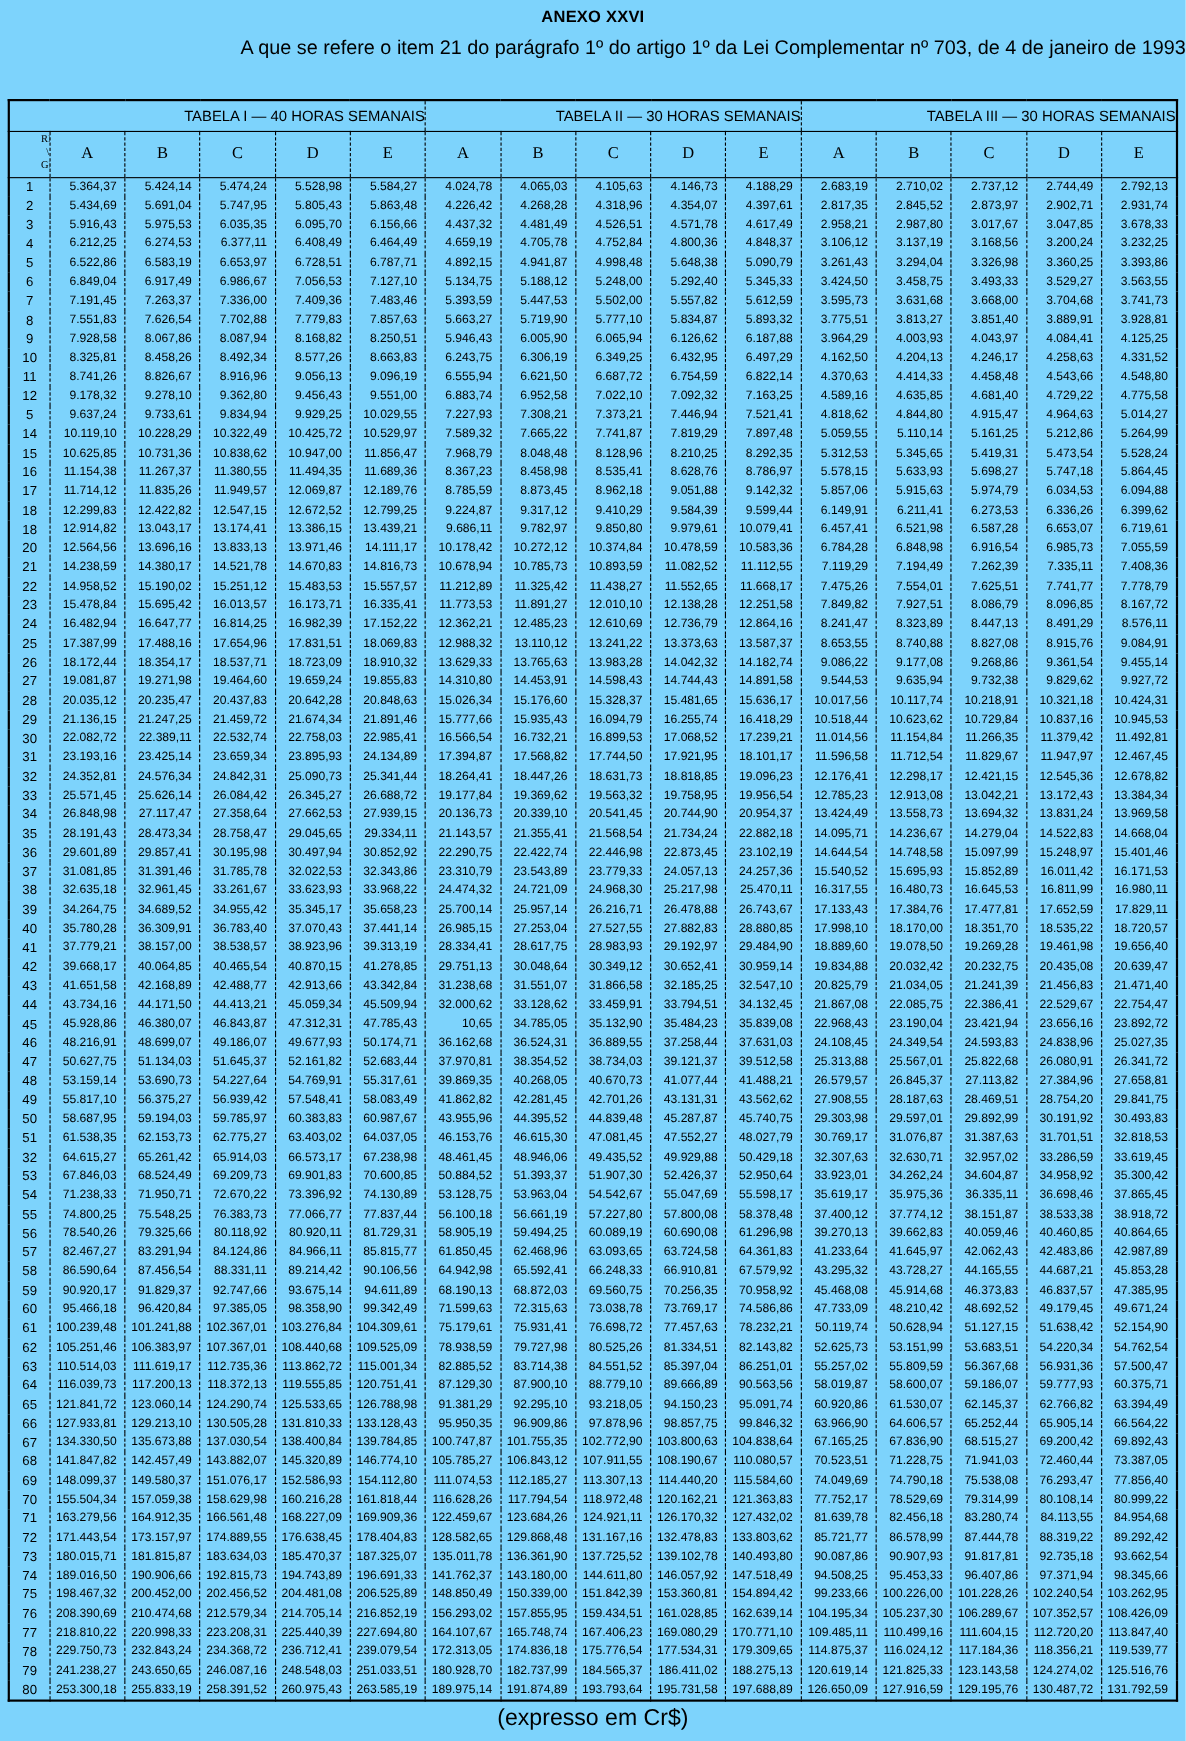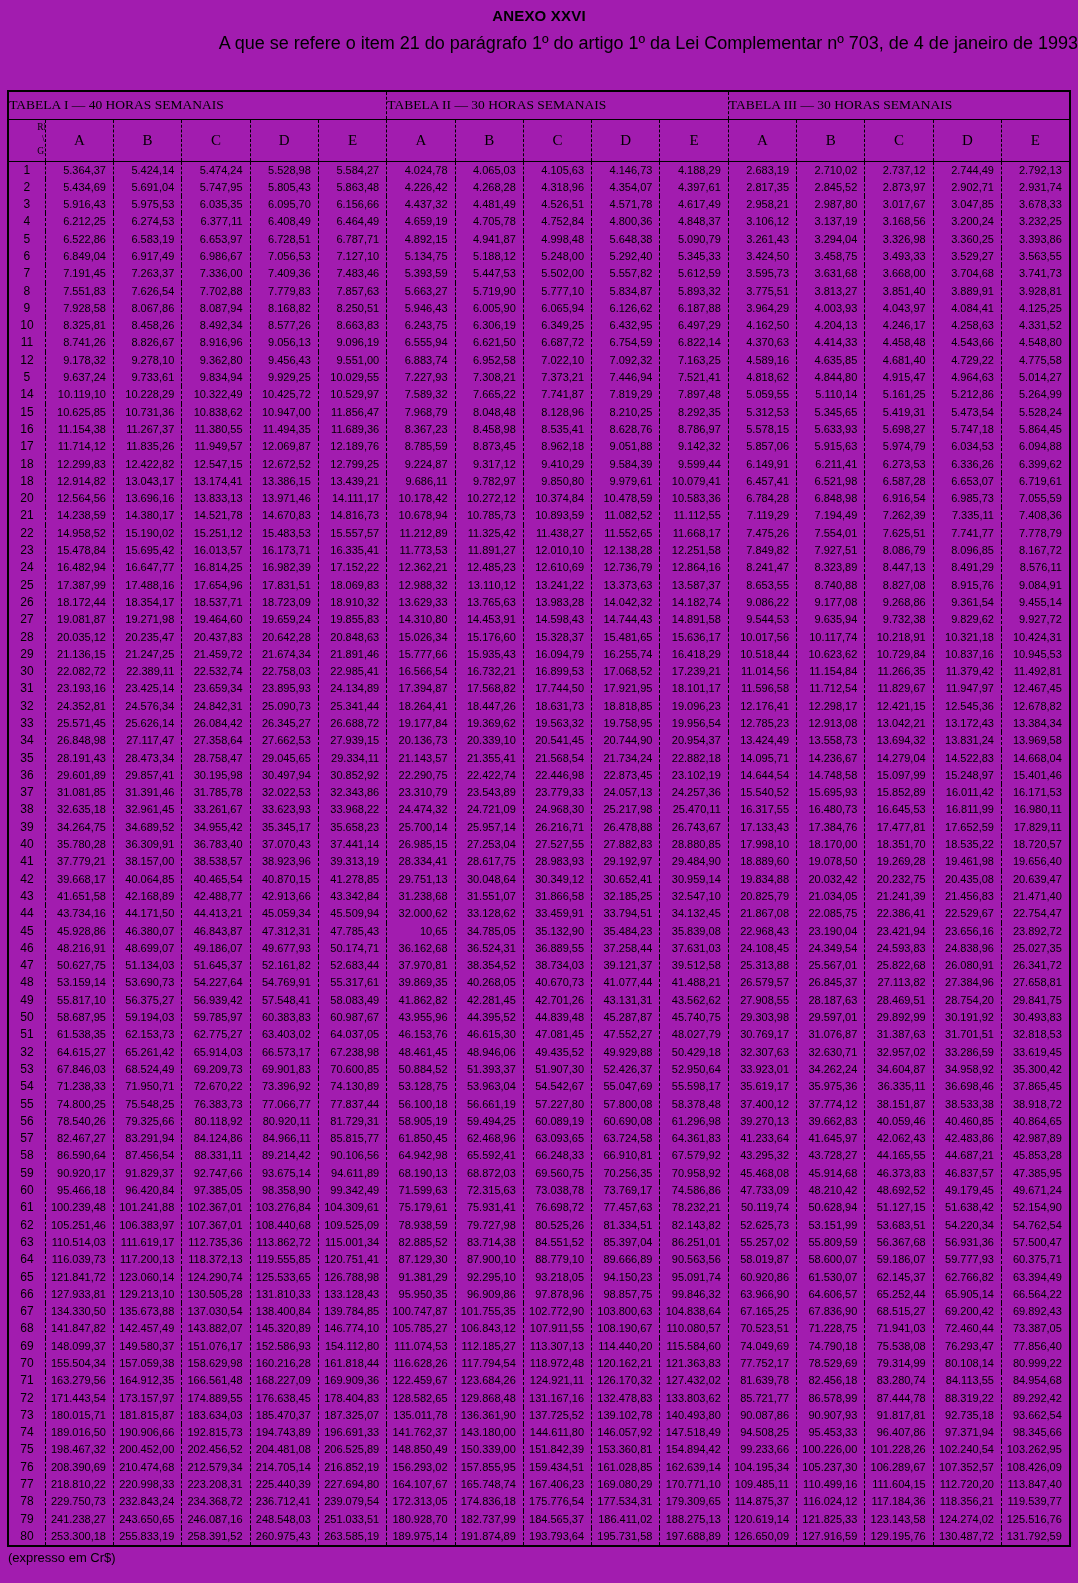--- a/index.html
+++ b/index.html
@@ -1,39 +1,39 @@
 <!DOCTYPE html>
 <html><head>
 <meta charset="utf-8">
 <style>
   * { margin:0; padding:0; box-sizing:border-box; }
   html,body { background:#fff; }
   .page {
-    position:relative; width:1078px; height:1583px; background:#a21caf;
+    position:relative; width:1078px; height:1583px; background:#7dd3fc;
     font-family:"Liberation Sans", sans-serif; color:#000; overflow:hidden;
   }
   .title {
     text-align:center; font-size:15px; font-weight:bold; padding-top:7px;
     letter-spacing:.2px;
   }
   .subtitle {
     text-align:right; font-size:18px; margin-top:9px;
   }
   table.grid {
     border-collapse:collapse; table-layout:fixed;
     width:1062px; margin:36px auto 0 auto;
     border:2px solid #000;
   }
   col.c-ref { width:37px; }
   col.c-val { width:68.3px; }
   th, td { overflow:hidden; white-space:nowrap; }
   
   th.group {
-    font-family:Liberation Serif, serif; font-weight:normal; font-size:13.5px;
-    height:28px; text-align:left; vertical-align:middle;
+    font-family:Liberation Sans, sans-serif; font-weight:normal; font-size:13.5px;
+    height:28px; text-align:right; vertical-align:middle;
     border-bottom:1.5px solid #000; border-right:1px dashed #000;margin-left:36px;
   }
   th.group:last-child { border-right:none; }
   th.refhead {
     font-family:"Liberation Serif", serif; font-weight:normal; font-size:9.5px;
     line-height:1.25; text-align:right; vertical-align:middle;
     border-right:1px dashed #000; border-bottom:1.5px solid #000;padding-left:28px;
   }
   th.letter {
     font-family:"Liberation Serif", serif; font-weight:normal; font-size:15px;
@@ -41,22 +41,22 @@
     border-right:1px dashed #000; border-bottom:1.5px solid #000;
   }
   th.letter:last-child { border-right:none; }
   th.gend { border-right:1px dashed #000; }
   
   td { font-size:11px; height:17.3px; line-height:17.3px; }
   td.ref { text-align:center; font-size:12px; border-right:1px dashed #000; }
   td.num { text-align:right; padding-right:7px; border-right:1px dashed #000; }
   td.num:last-child { border-right:none; }
   .footer {
-    width:1062px; margin:3px auto 0 auto; text-align:left;
-    font-size:13px;
+    width:1062px; margin:3px auto 0 auto; text-align:center;
+    font-size:21px;
   }
 </style>
 </head>
 <body>
 
 <div class="page">
   <div class="title">ANEXO XXVI</div>
   <div class="subtitle">A que se refere o item 21 do parágrafo 1º do artigo 1º da Lei Complementar nº 703, de 4 de janeiro de 1993</div>
 
   <table class="grid">

